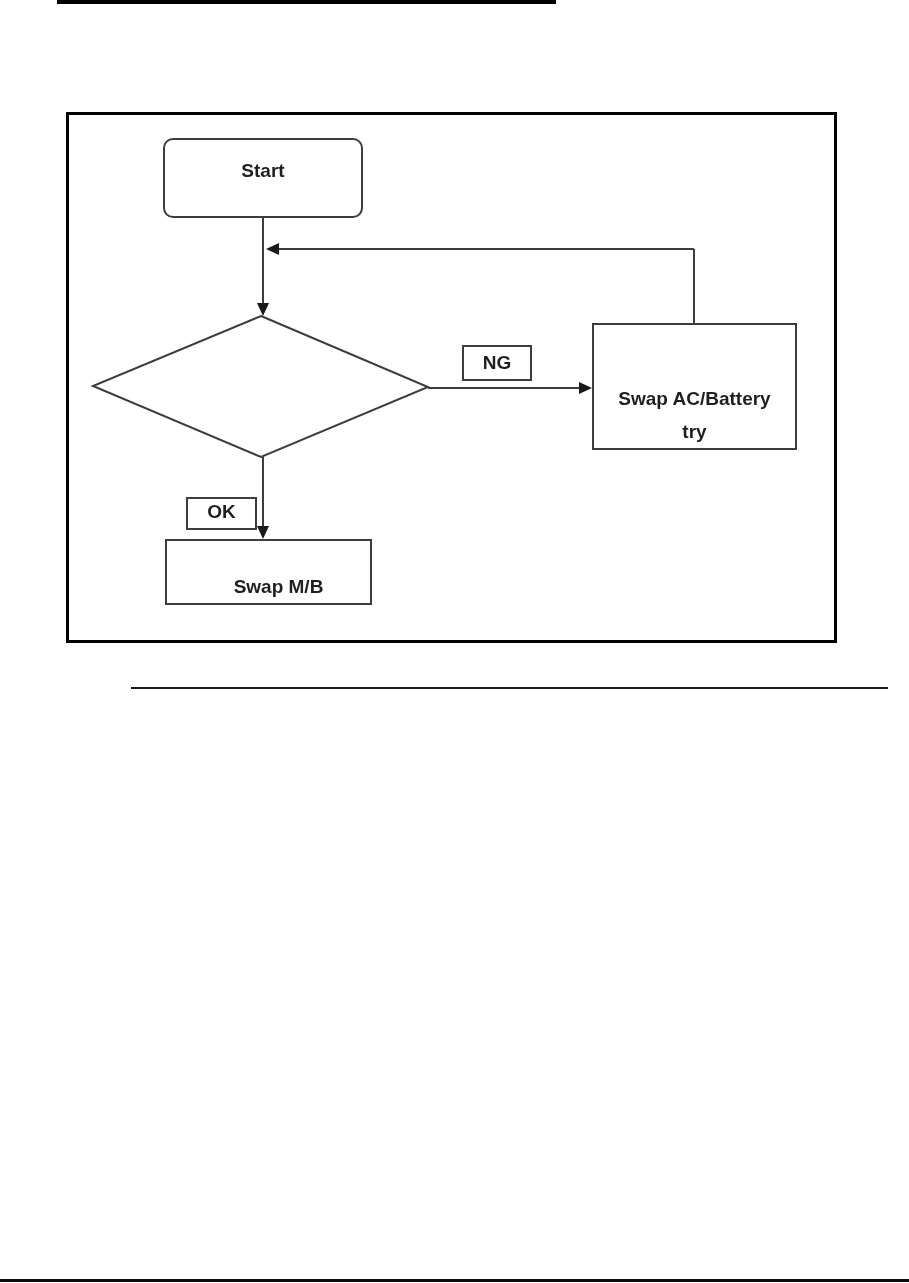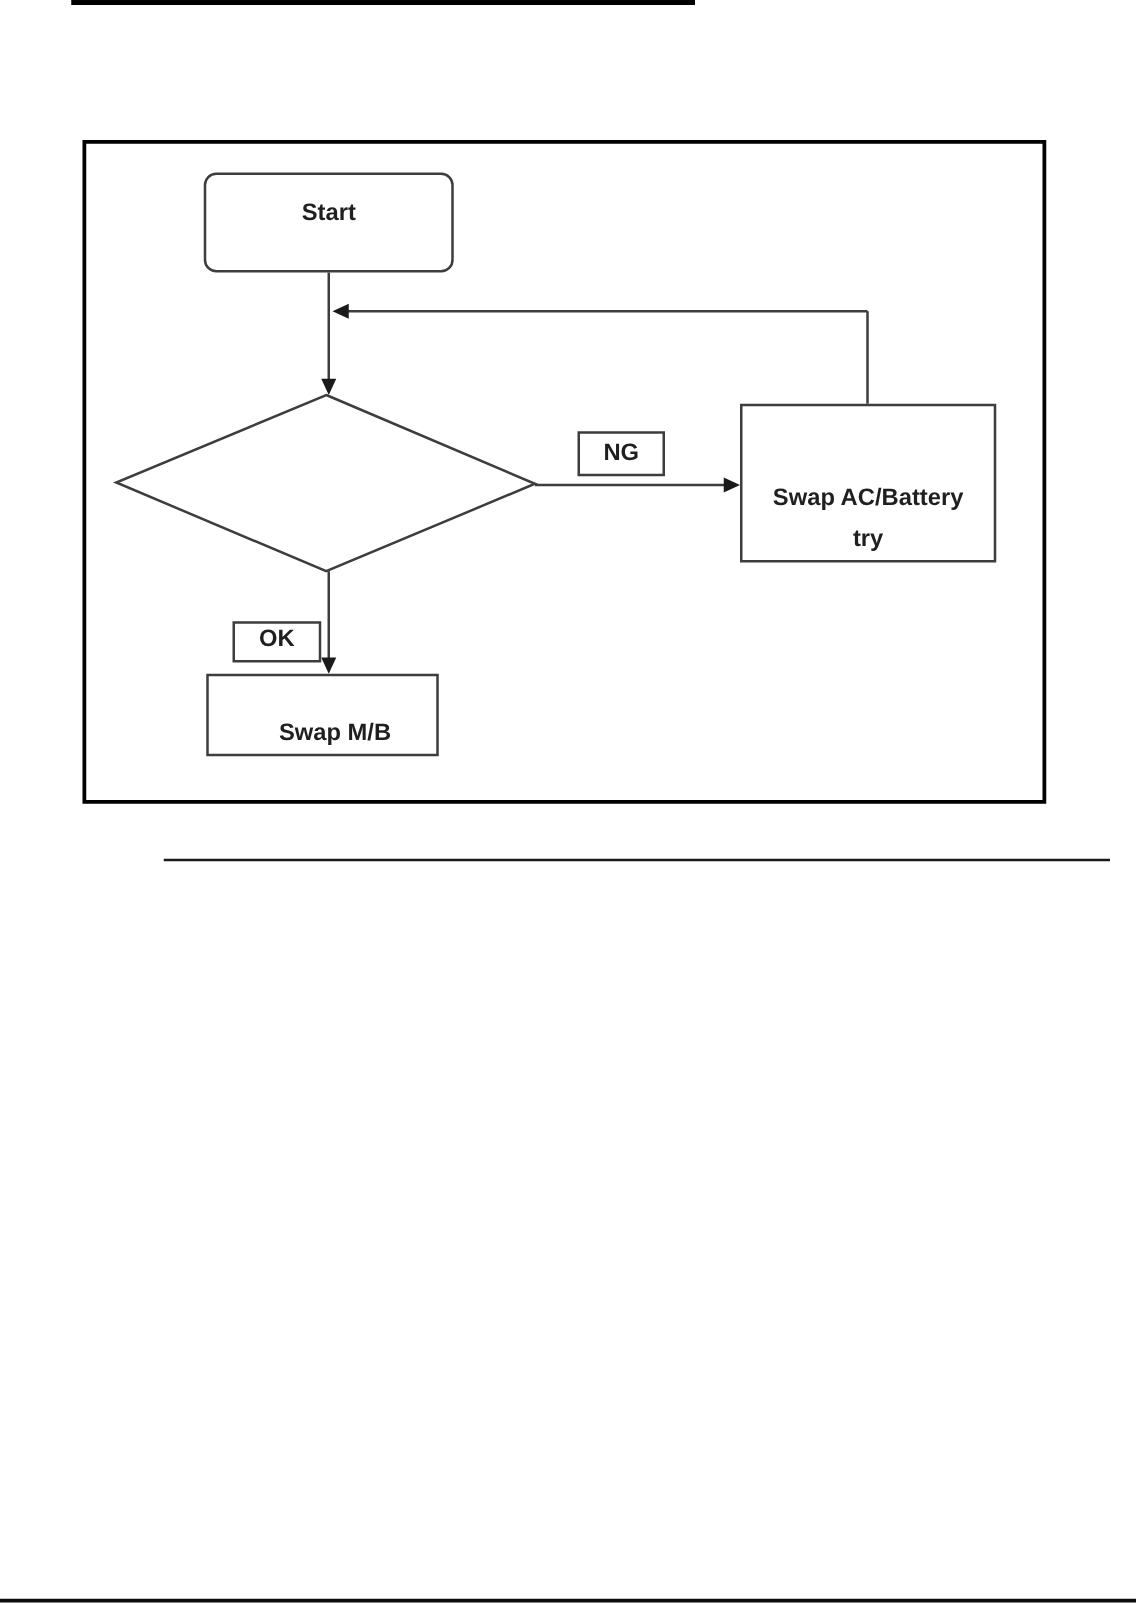--- a/index.html
+++ b/index.html
@@ -90,21 +90,21 @@
   }
   .node-swap-ac {
     left: 592px;
     top: 323px;
     width: 205px;
     height: 127px;
   }
   .node-swap-mb {
     left: 165px;
     top: 539px;
-    width: 186px;
+    width: 207px;
     height: 66px;
     padding-left: 20px;
   }
   .section-divider {
     position: absolute;
     left: 131px;
     top: 687px;
     width: 757px;
     height: 2px;
     background: #1a1a1a;

